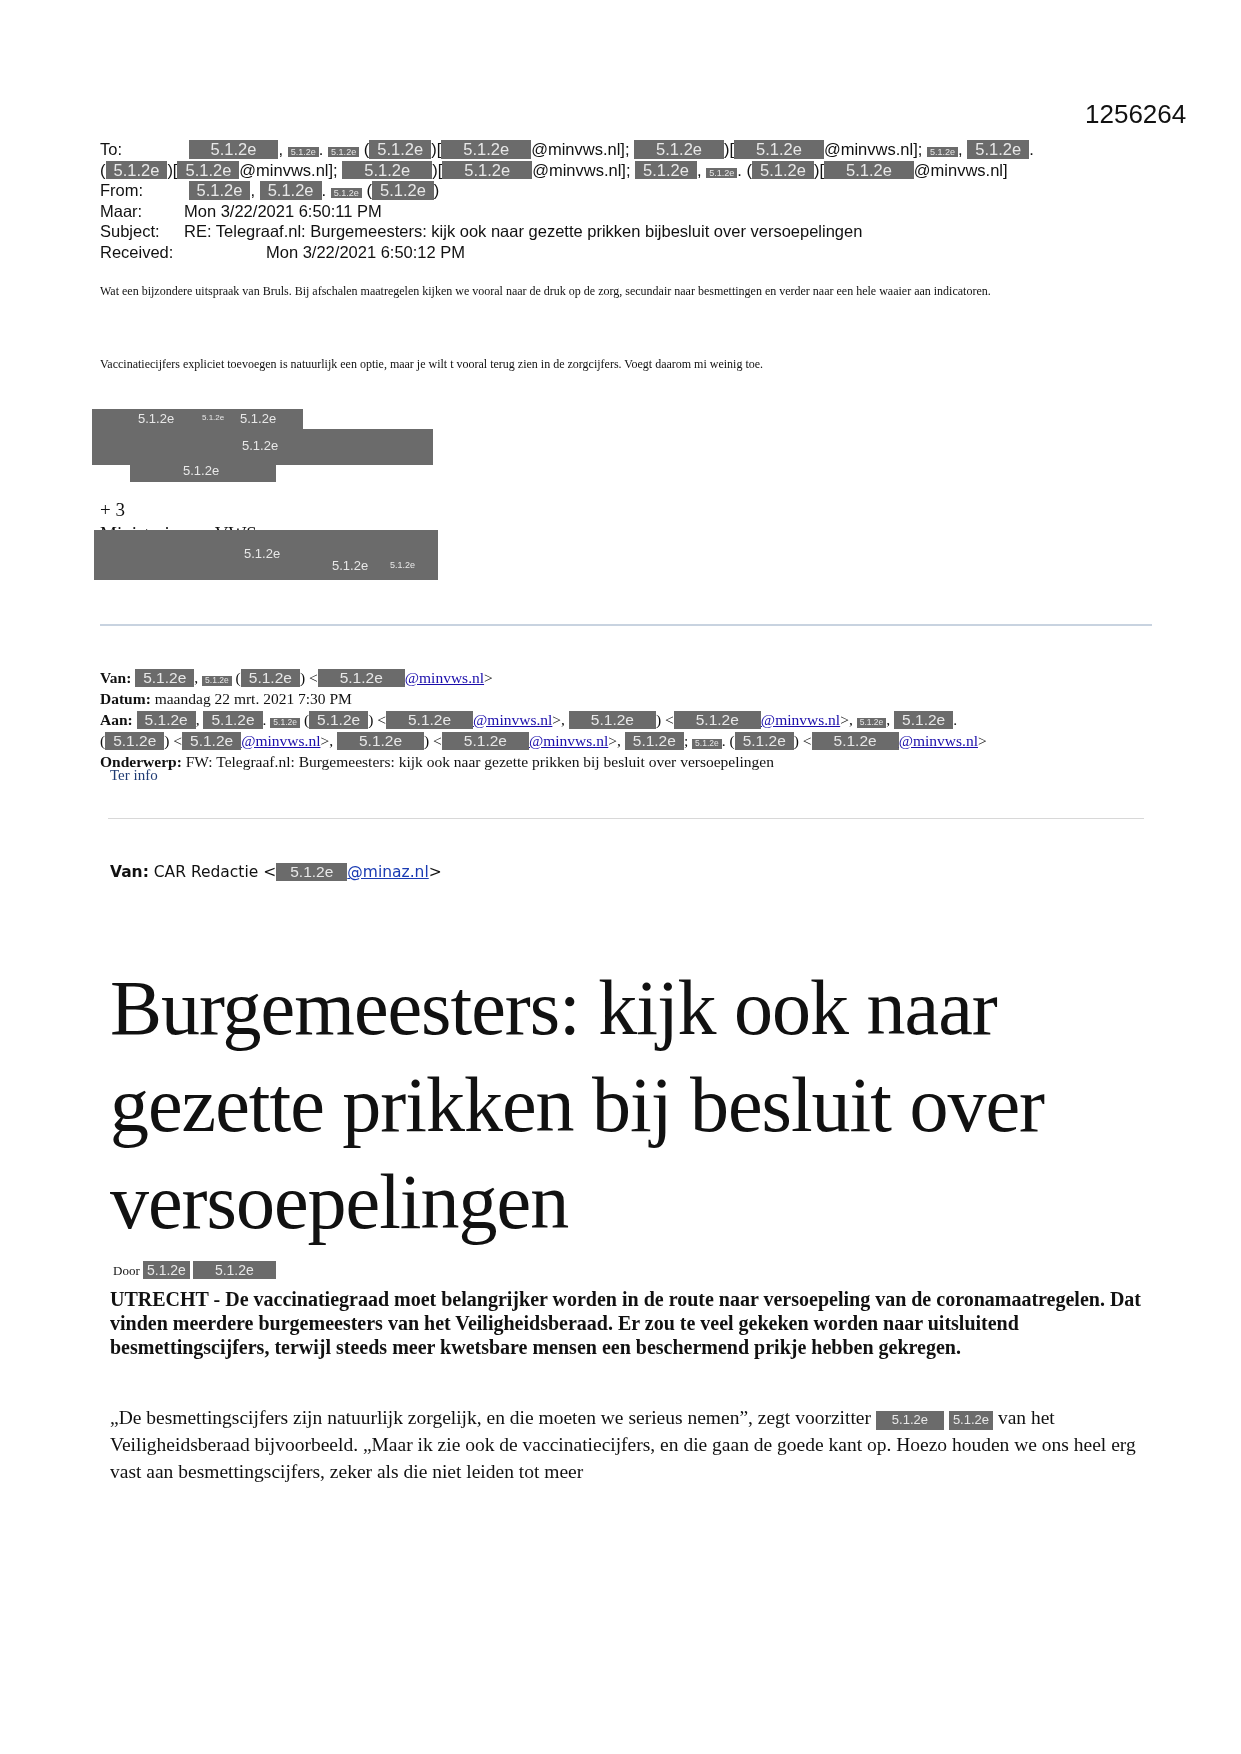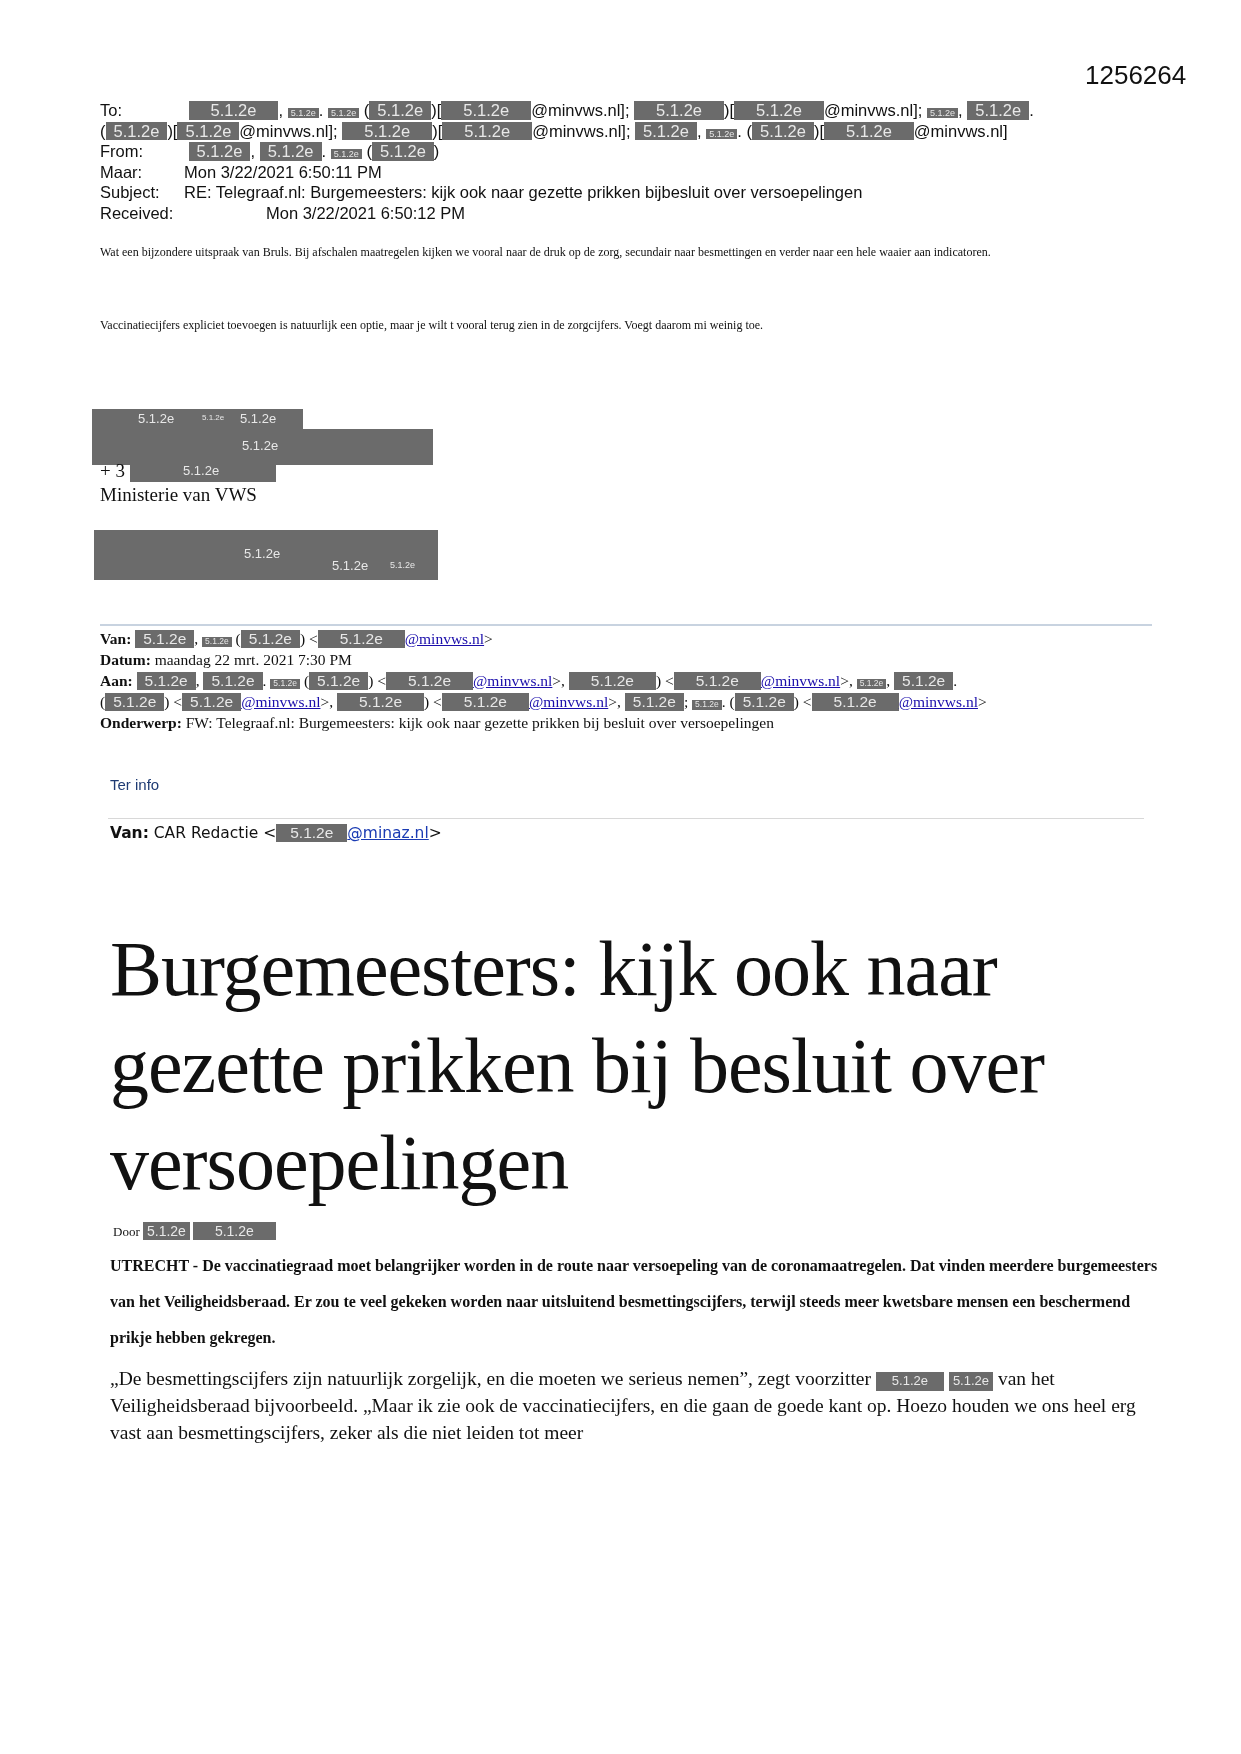--- a/index.html
+++ b/index.html
@@ -1,41 +1,41 @@
 <!DOCTYPE html>
 <html><head>
 <meta charset="utf-8">
 <style>
   html, body { margin:0; padding:0; background:#fff; }
   body { width:1241px; height:1754px; position:relative; overflow:hidden; color:#111; }
-  .abs { position:absolute; }
+  .abs { position:absolute;margin-top:39px; }
   .arial { font-family:"Liberation Sans", sans-serif; }
   .serif { font-family:"Liberation Serif", serif; }
   .red { display:inline-block; background:#6b6b6b; color:#e8e8e8; padding:0 8px; line-height:1.15; vertical-align:baseline; }
   .red.sm { font-size:0.55em; padding:0 3px; }
   .red.wide { padding:0 22px; }
   .lnk { color:#1a0dab; text-decoration:underline; }
   .docid { left:1085px; top:60px; font-size:26px; }
   .hdr { left:100px; top:100px; font-size:16.5px; line-height:20.5px; width:1060px; }
   .hdr .row { white-space:nowrap; }
   .hdr .lbl { font-weight:normal; display:inline-block; width:84px; }
   .hdr .lbl.wide { width:166px; }
   .para { left:100px; font-size:12px; line-height:25px; width:1050px; }
   .sig { left:100px; font-size:19px; line-height:24px; }
   .sigblock { background:#6b6b6b; color:#e8e8e8; font-family:"Liberation Sans", sans-serif; font-size:13px; position:absolute; }
   .sep { height:2px; background:#c8d3e0; position:absolute; }
   .fw { left:100px; top:628px; font-size:15.5px; line-height:21px; width:1060px; }
   .fw .row { white-space:nowrap; }
-  .terinfo { left:110px; top:776px; font-size:15px; color:#1f3b73; font-family:Liberation Sans, sans-serif; }
+  .terinfo { left:110px; top:728px; font-size:15px; color:#1f3b73; font-family:Liberation Serif, serif; }
   .orig { left:100px; top:822px; font-size:15.5px; line-height:23px; font-family:"DejaVu Sans", sans-serif; }
   .orig .row { white-space:nowrap; }
   .orig b { font-weight:bold; }
   .headline { left:110px; top:920px; font-size:78px; line-height:97px; width:1080px; letter-spacing:-1px; }
   .byline { left:113px; top:1222px; font-size:13px; }
-  .lead { left:110px; top:1248px; font-size:16px; line-height:36px; width:1050px; font-weight:bold; }
+  .lead { left:110px; top:1248px; font-size:20px; line-height:24px; width:1050px; font-weight:bold; }
   .body { left:110px; top:1365px; font-size:19.5px; line-height:27px; width:1050px; }
 </style>
 </head>
 <body>
 
 <div class="abs arial docid">1256264</div>
 
 <div class="abs arial hdr">
   <div class="row">
     <span class="lbl">To:</span>

